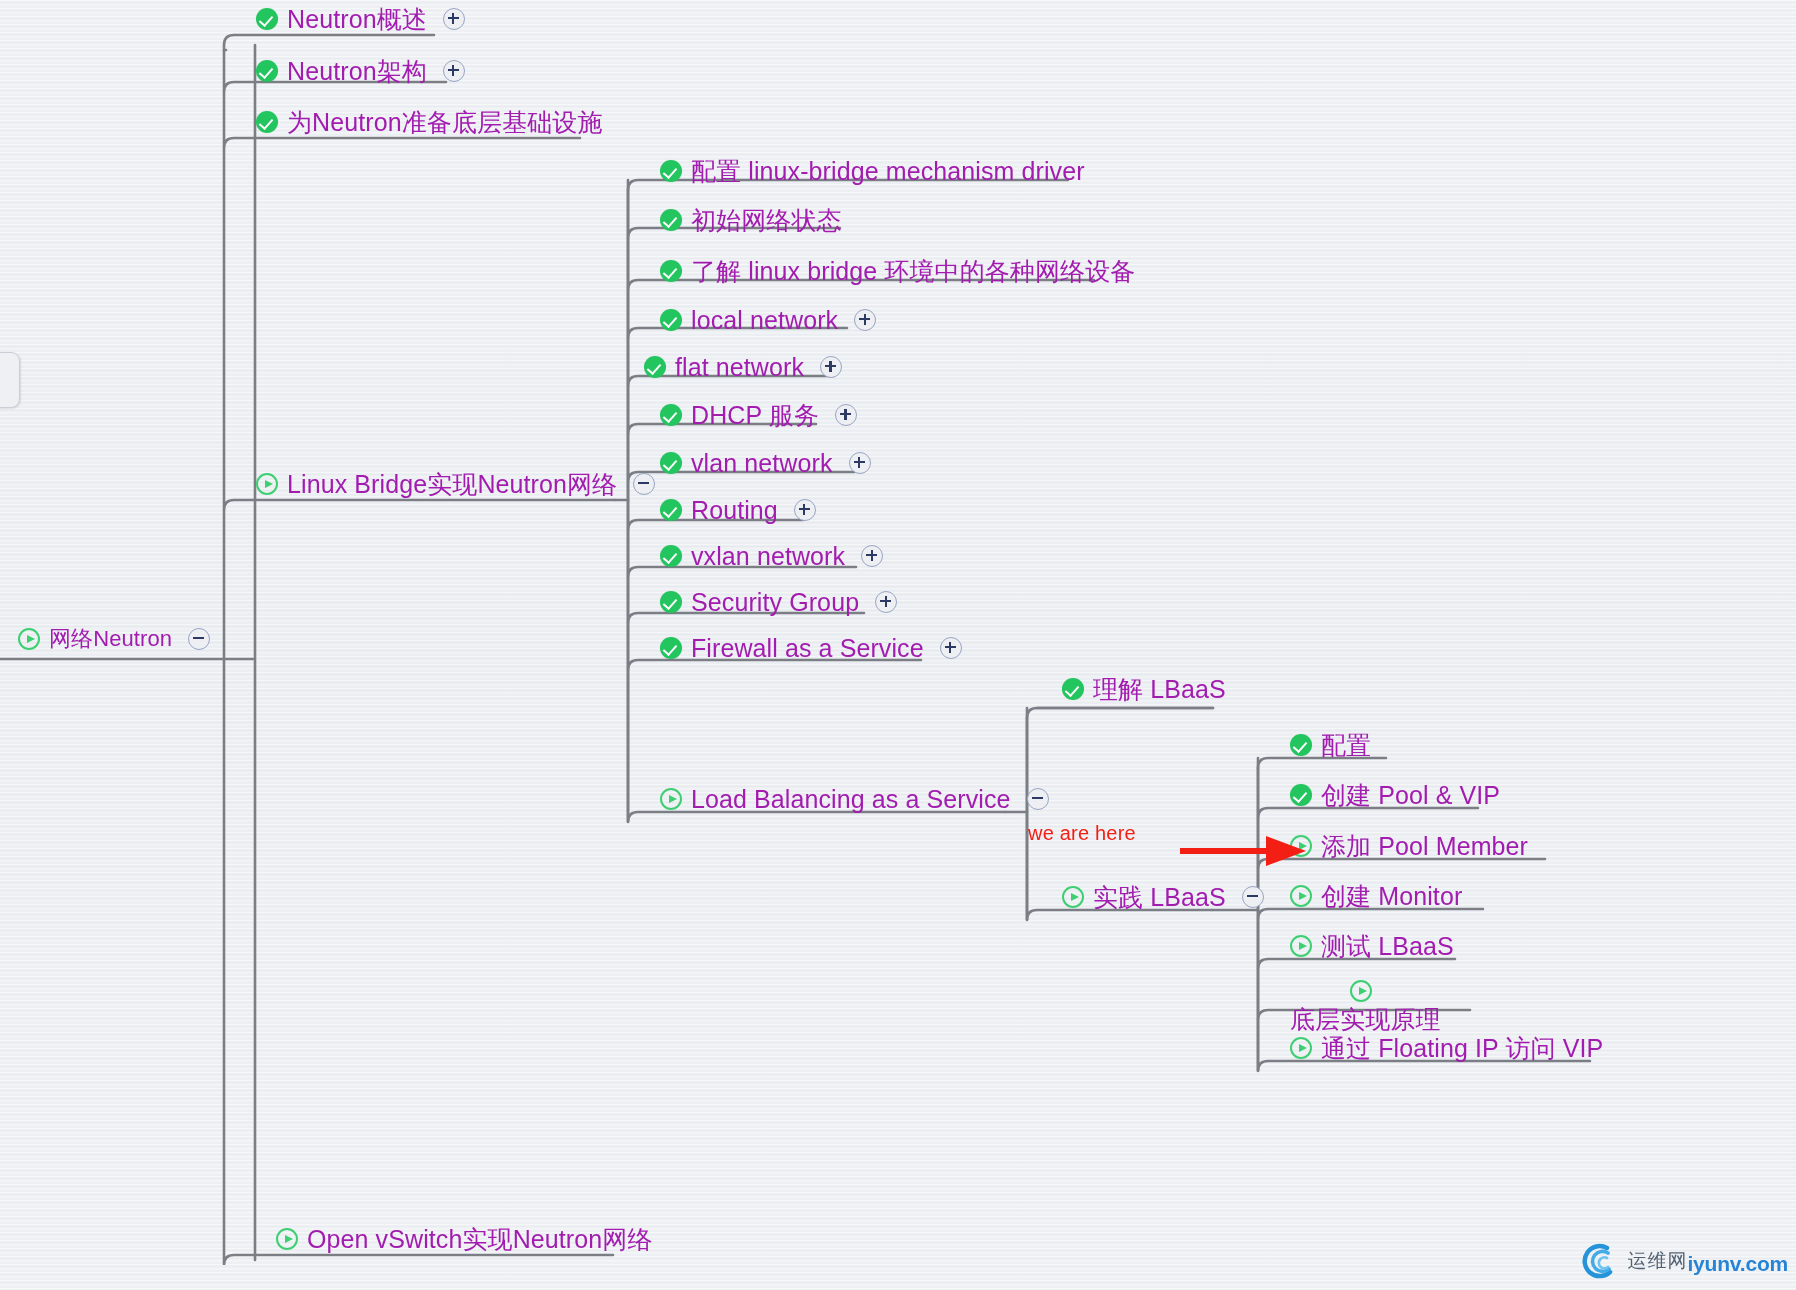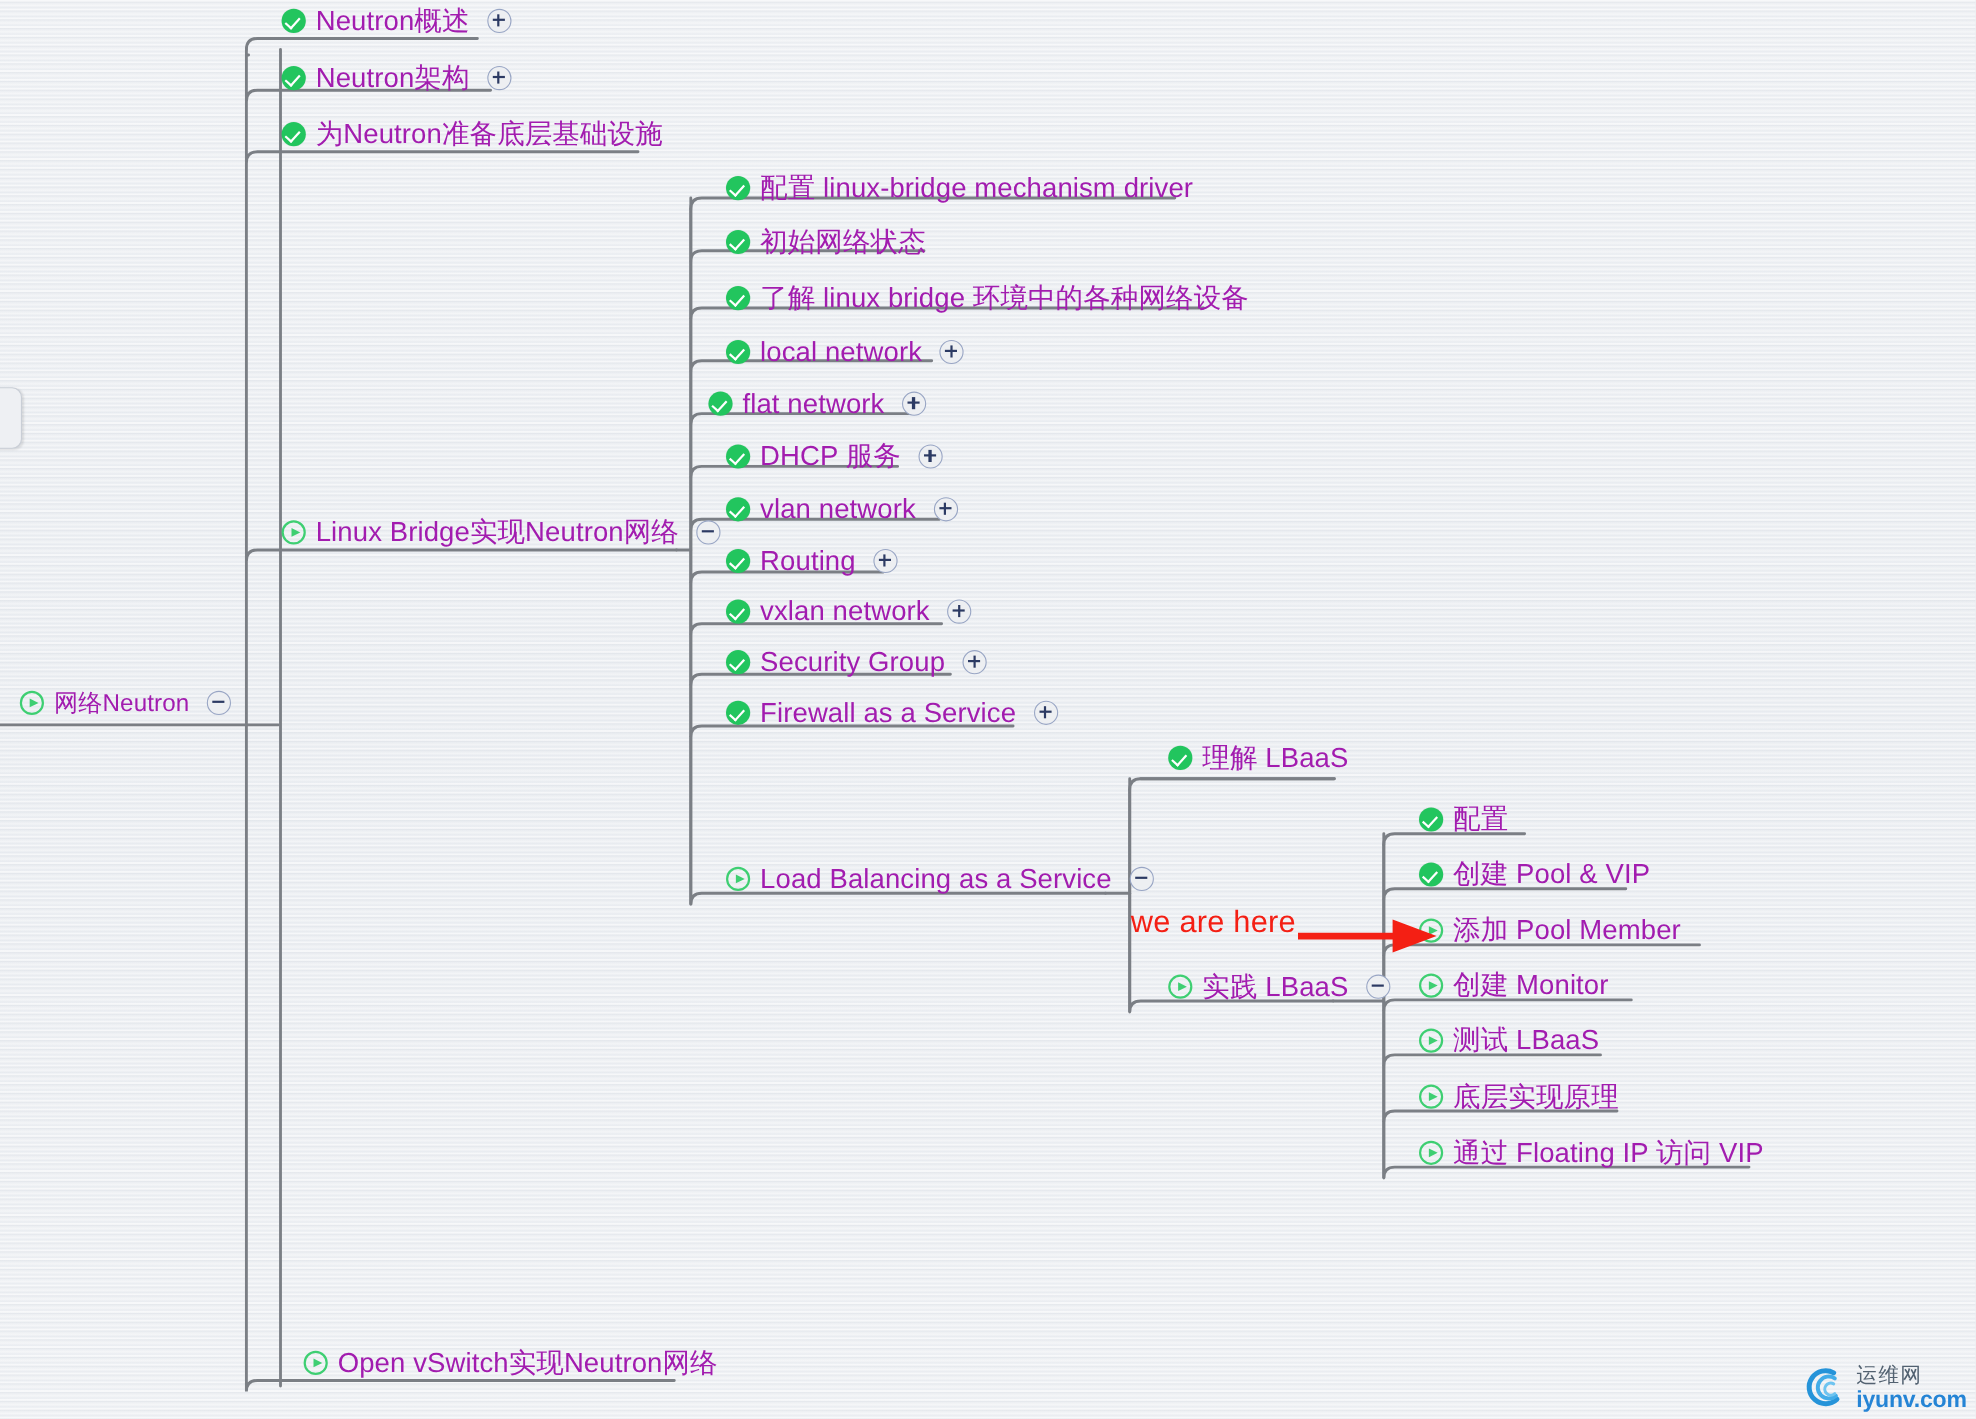--- a/index.html
+++ b/index.html
@@ -105,39 +105,39 @@
     content:"";position:absolute;
     left:8.4px;top:4px;
     width:2.2px;height:11px;
     background:#2c3a63;
   }
 
   
   #annotation{
     position:absolute;
     left:1028px;top:822px;
-    font-size:28px;
+    font-size:20px;
     color:#f41f14;
     white-space:nowrap;
     letter-spacing:0.2px;
   }
 
   
   #watermark{
     position:absolute;
     right:8px;bottom:6px;
     display:flex;align-items:center;
     gap:6px;
     opacity:0.95;
   }
   #watermark .wm-logo{
     width:44px;height:44px;position:relative;flex:0 0 auto;
   }
   #watermark .wm-text{
-    display:flex;flex-direction:column;line-height:1;
+    display:flex;line-height:1;
   }
   #watermark .wm-cn{
     font-size:19px;color:#4a5a6a;letter-spacing:1px;
   }
   #watermark .wm-en{
     font-size:21px;color:#1b7fd4;font-weight:bold;letter-spacing:-0.2px;
     margin-top:2px;
   }
   
   #left-stub{
@@ -341,21 +341,21 @@
   <div class="node" style="left:1290px;top:879px;">
     <span class="ico play"></span>
     <span class="label">创建 Monitor</span>
   </div>
 
   <div class="node" style="left:1290px;top:929px;">
     <span class="ico play"></span>
     <span class="label">测试 LBaaS</span>
   </div>
 
-  <div class="node" style="left:1290px;top:980px;">
+  <div class="node" style="left:1290px;top:980px;flex-direction:column;">
     <span class="ico play"></span>
     <span class="label">底层实现原理</span>
   </div>
 
   <div class="node" style="left:1290px;top:1031px;">
     <span class="ico play"></span>
     <span class="label">通过 Floating IP 访问 VIP</span>
   </div>
 
   <svg style="position:absolute;left:1180px;top:828px;width:130px;height:46px;" viewBox="0 0 130 46" xmlns="http://www.w3.org/2000/svg">

